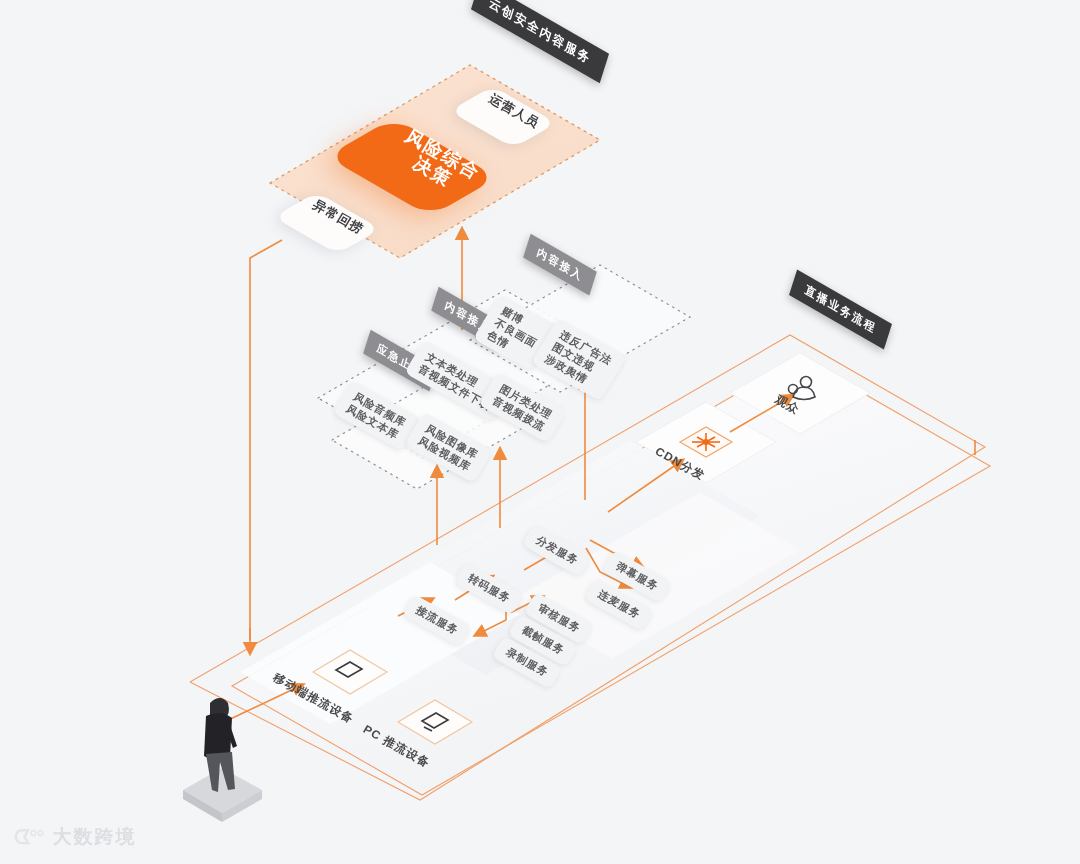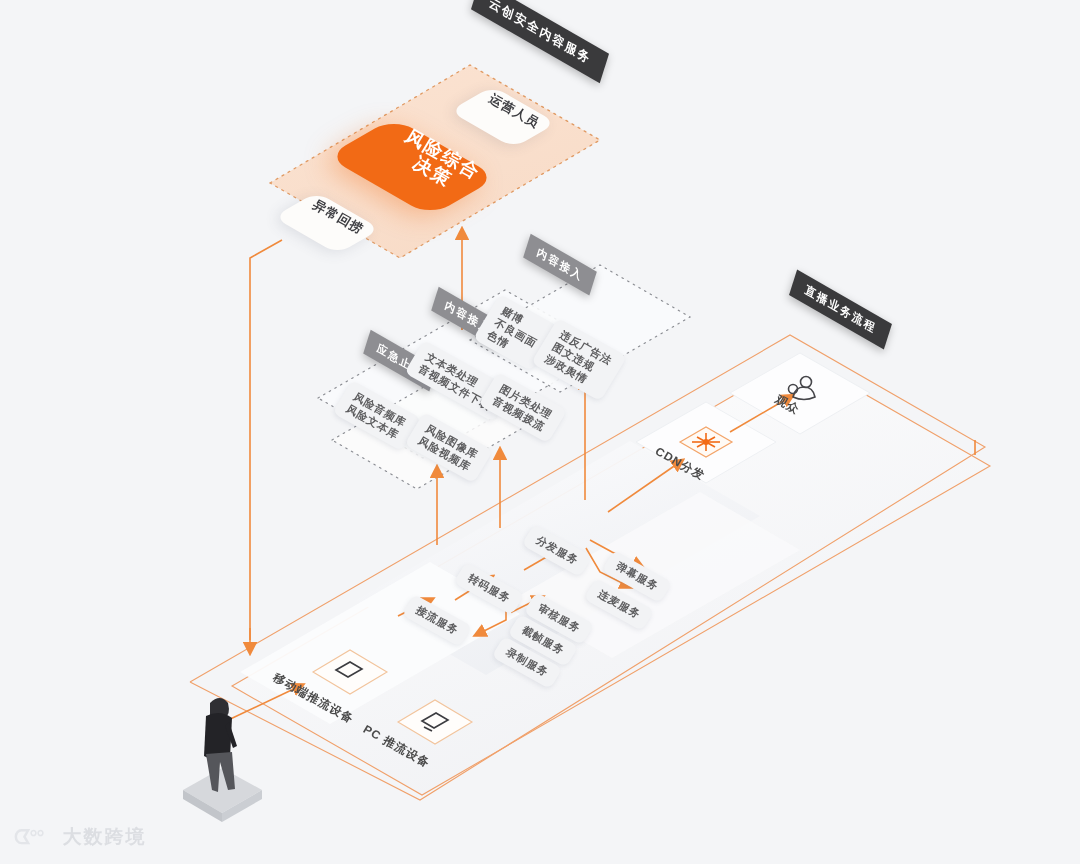--- a/index.html
+++ b/index.html
@@ -25,21 +25,21 @@
 
   .chip{position:absolute;background:#f2f3f5;border-radius:7px;
         box-shadow:0 2px 5px rgba(90,100,120,.12);white-space:nowrap;
         font-size:10.5px;color:#5c5c5e;font-weight:600;letter-spacing:.8px;
         padding:5px 10px;}
 
   .orangebox{position:absolute;background:#f26a15;border-radius:22px;
              box-shadow:0 10px 26px rgba(242,106,21,.35);}
 
   .wm{position:absolute;left:14px;bottom:14px;display:flex;align-items:center;
-      gap:19px;opacity:.55;}
+      gap:9px;opacity:.55;}
   .wm-txt{font-size:19px;color:#c9ccd2;font-weight:700;letter-spacing:2px;}
   .wm-mark{font-size:20px;color:#d6d9de;font-weight:700;letter-spacing:-1px;}
 </style>
 </head>
 <body>
 
 <div id="stage">
 
   <svg width="1080" height="864">
     <defs>

